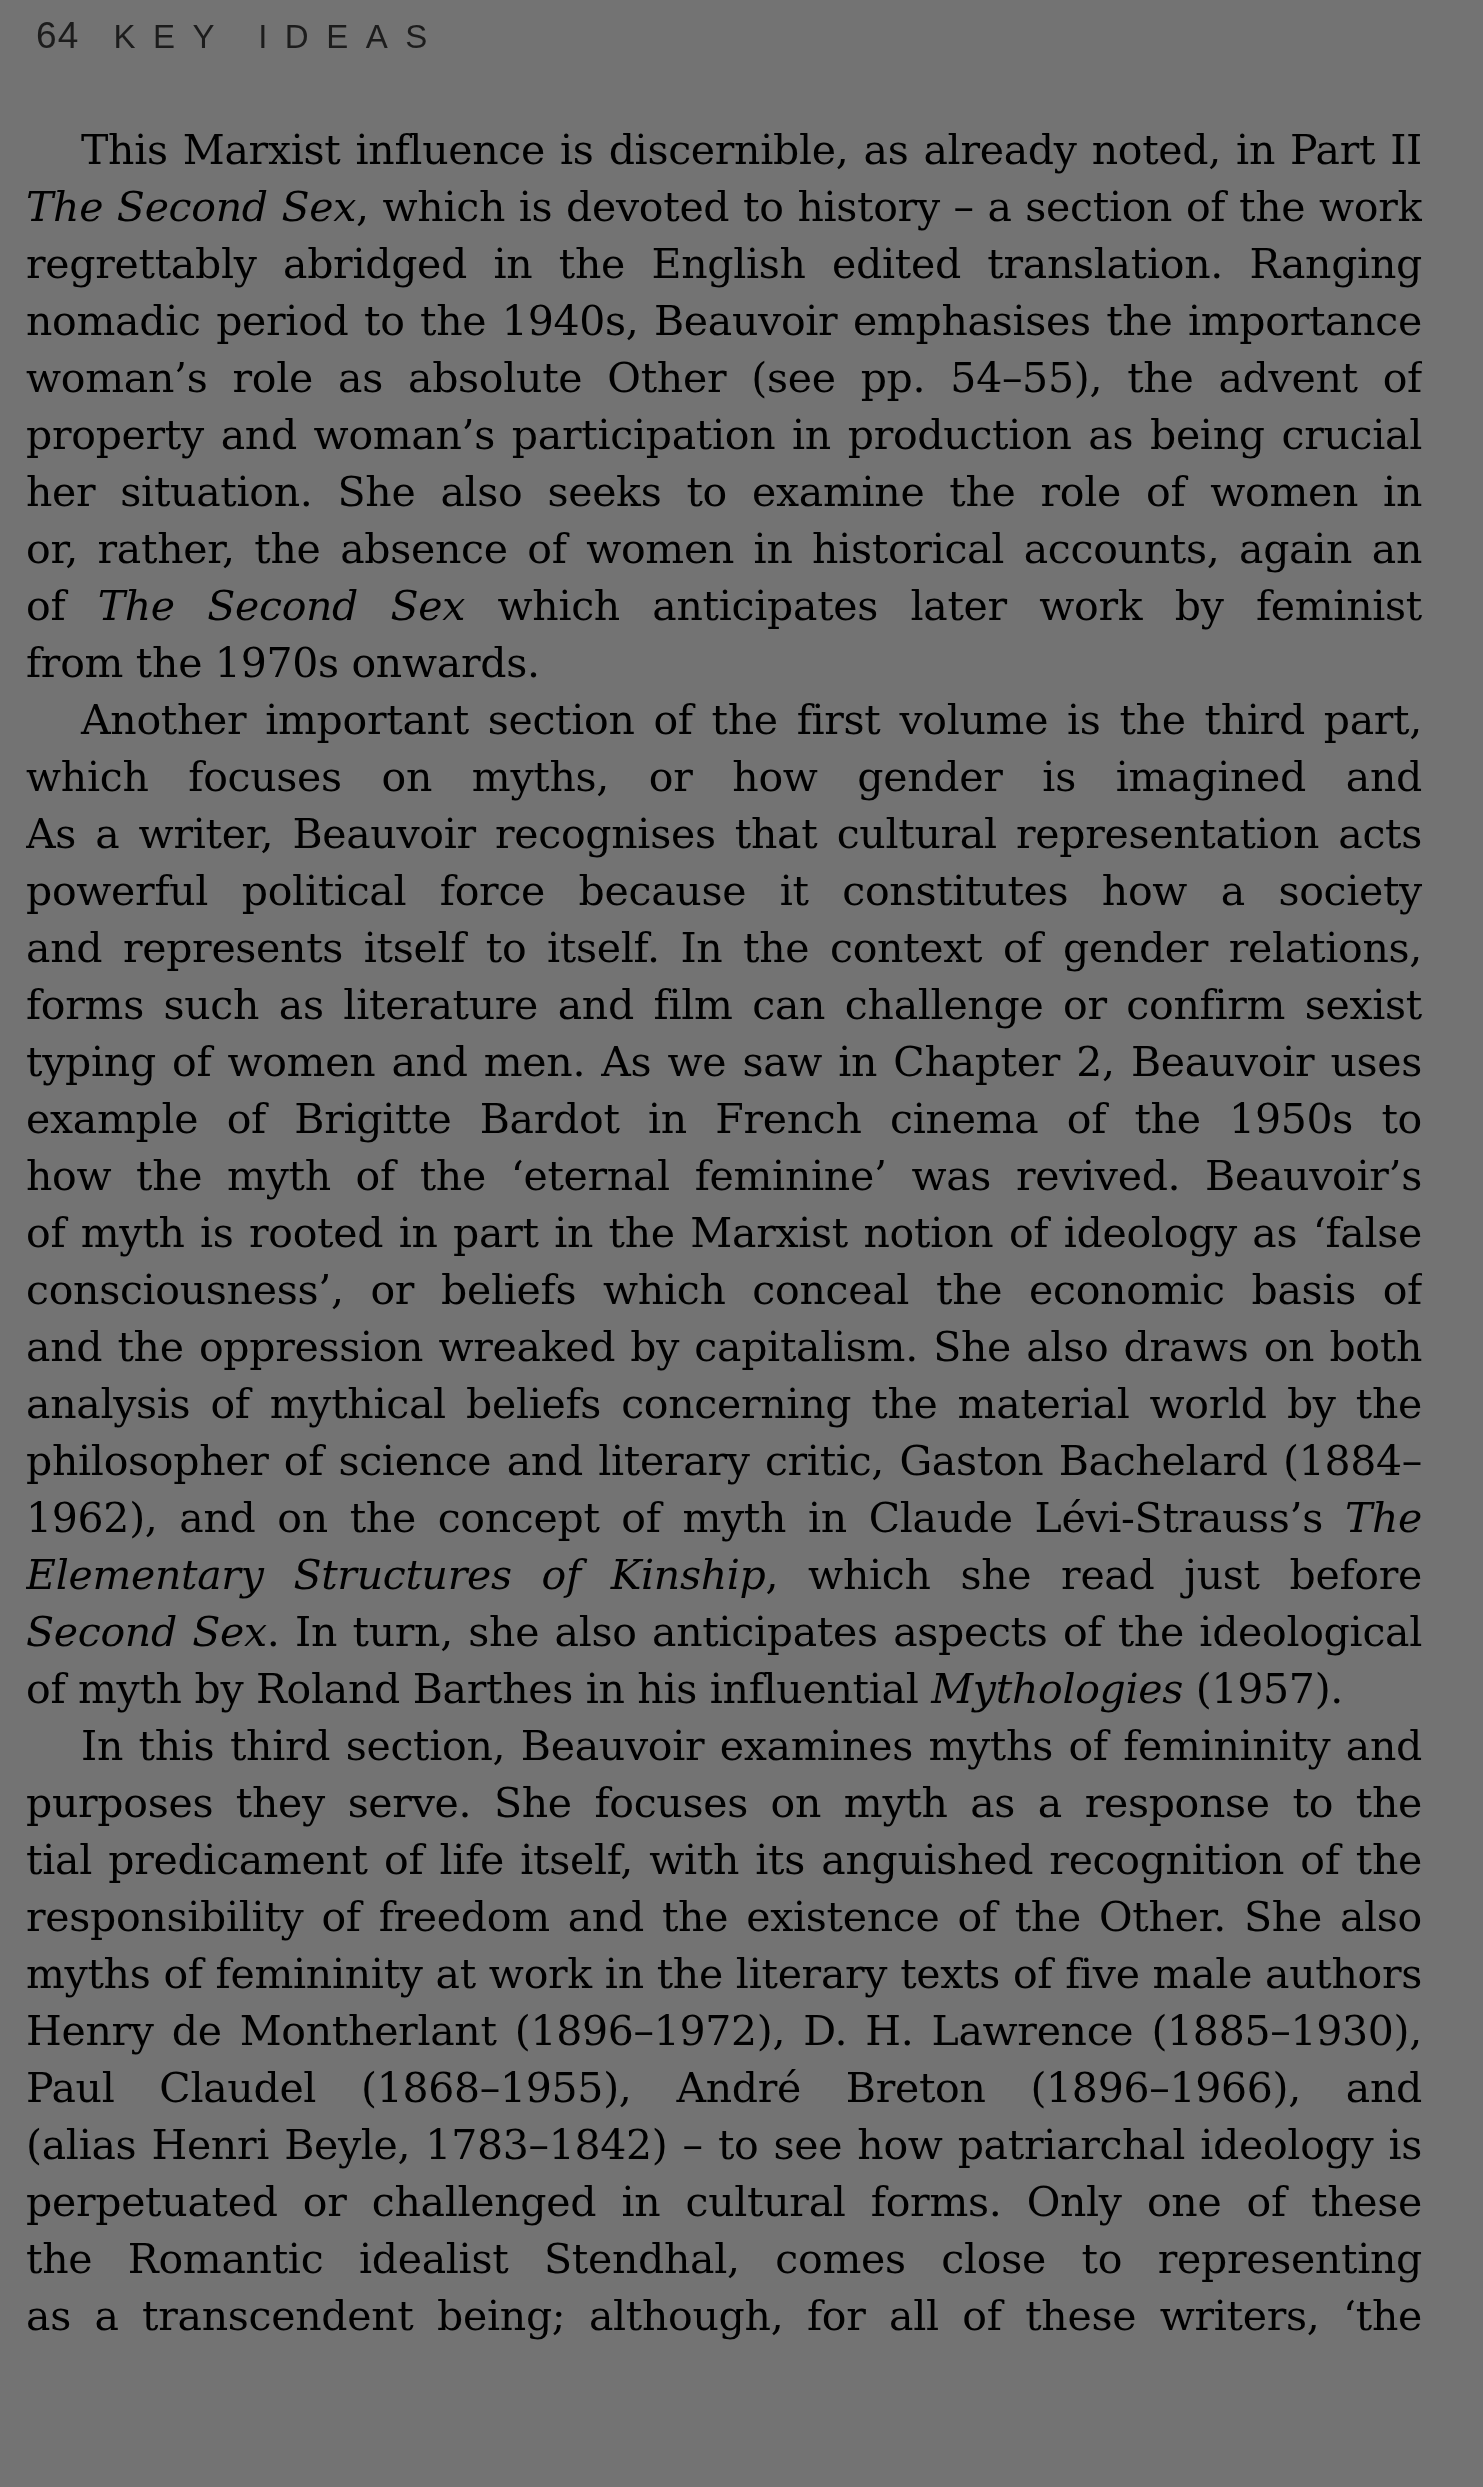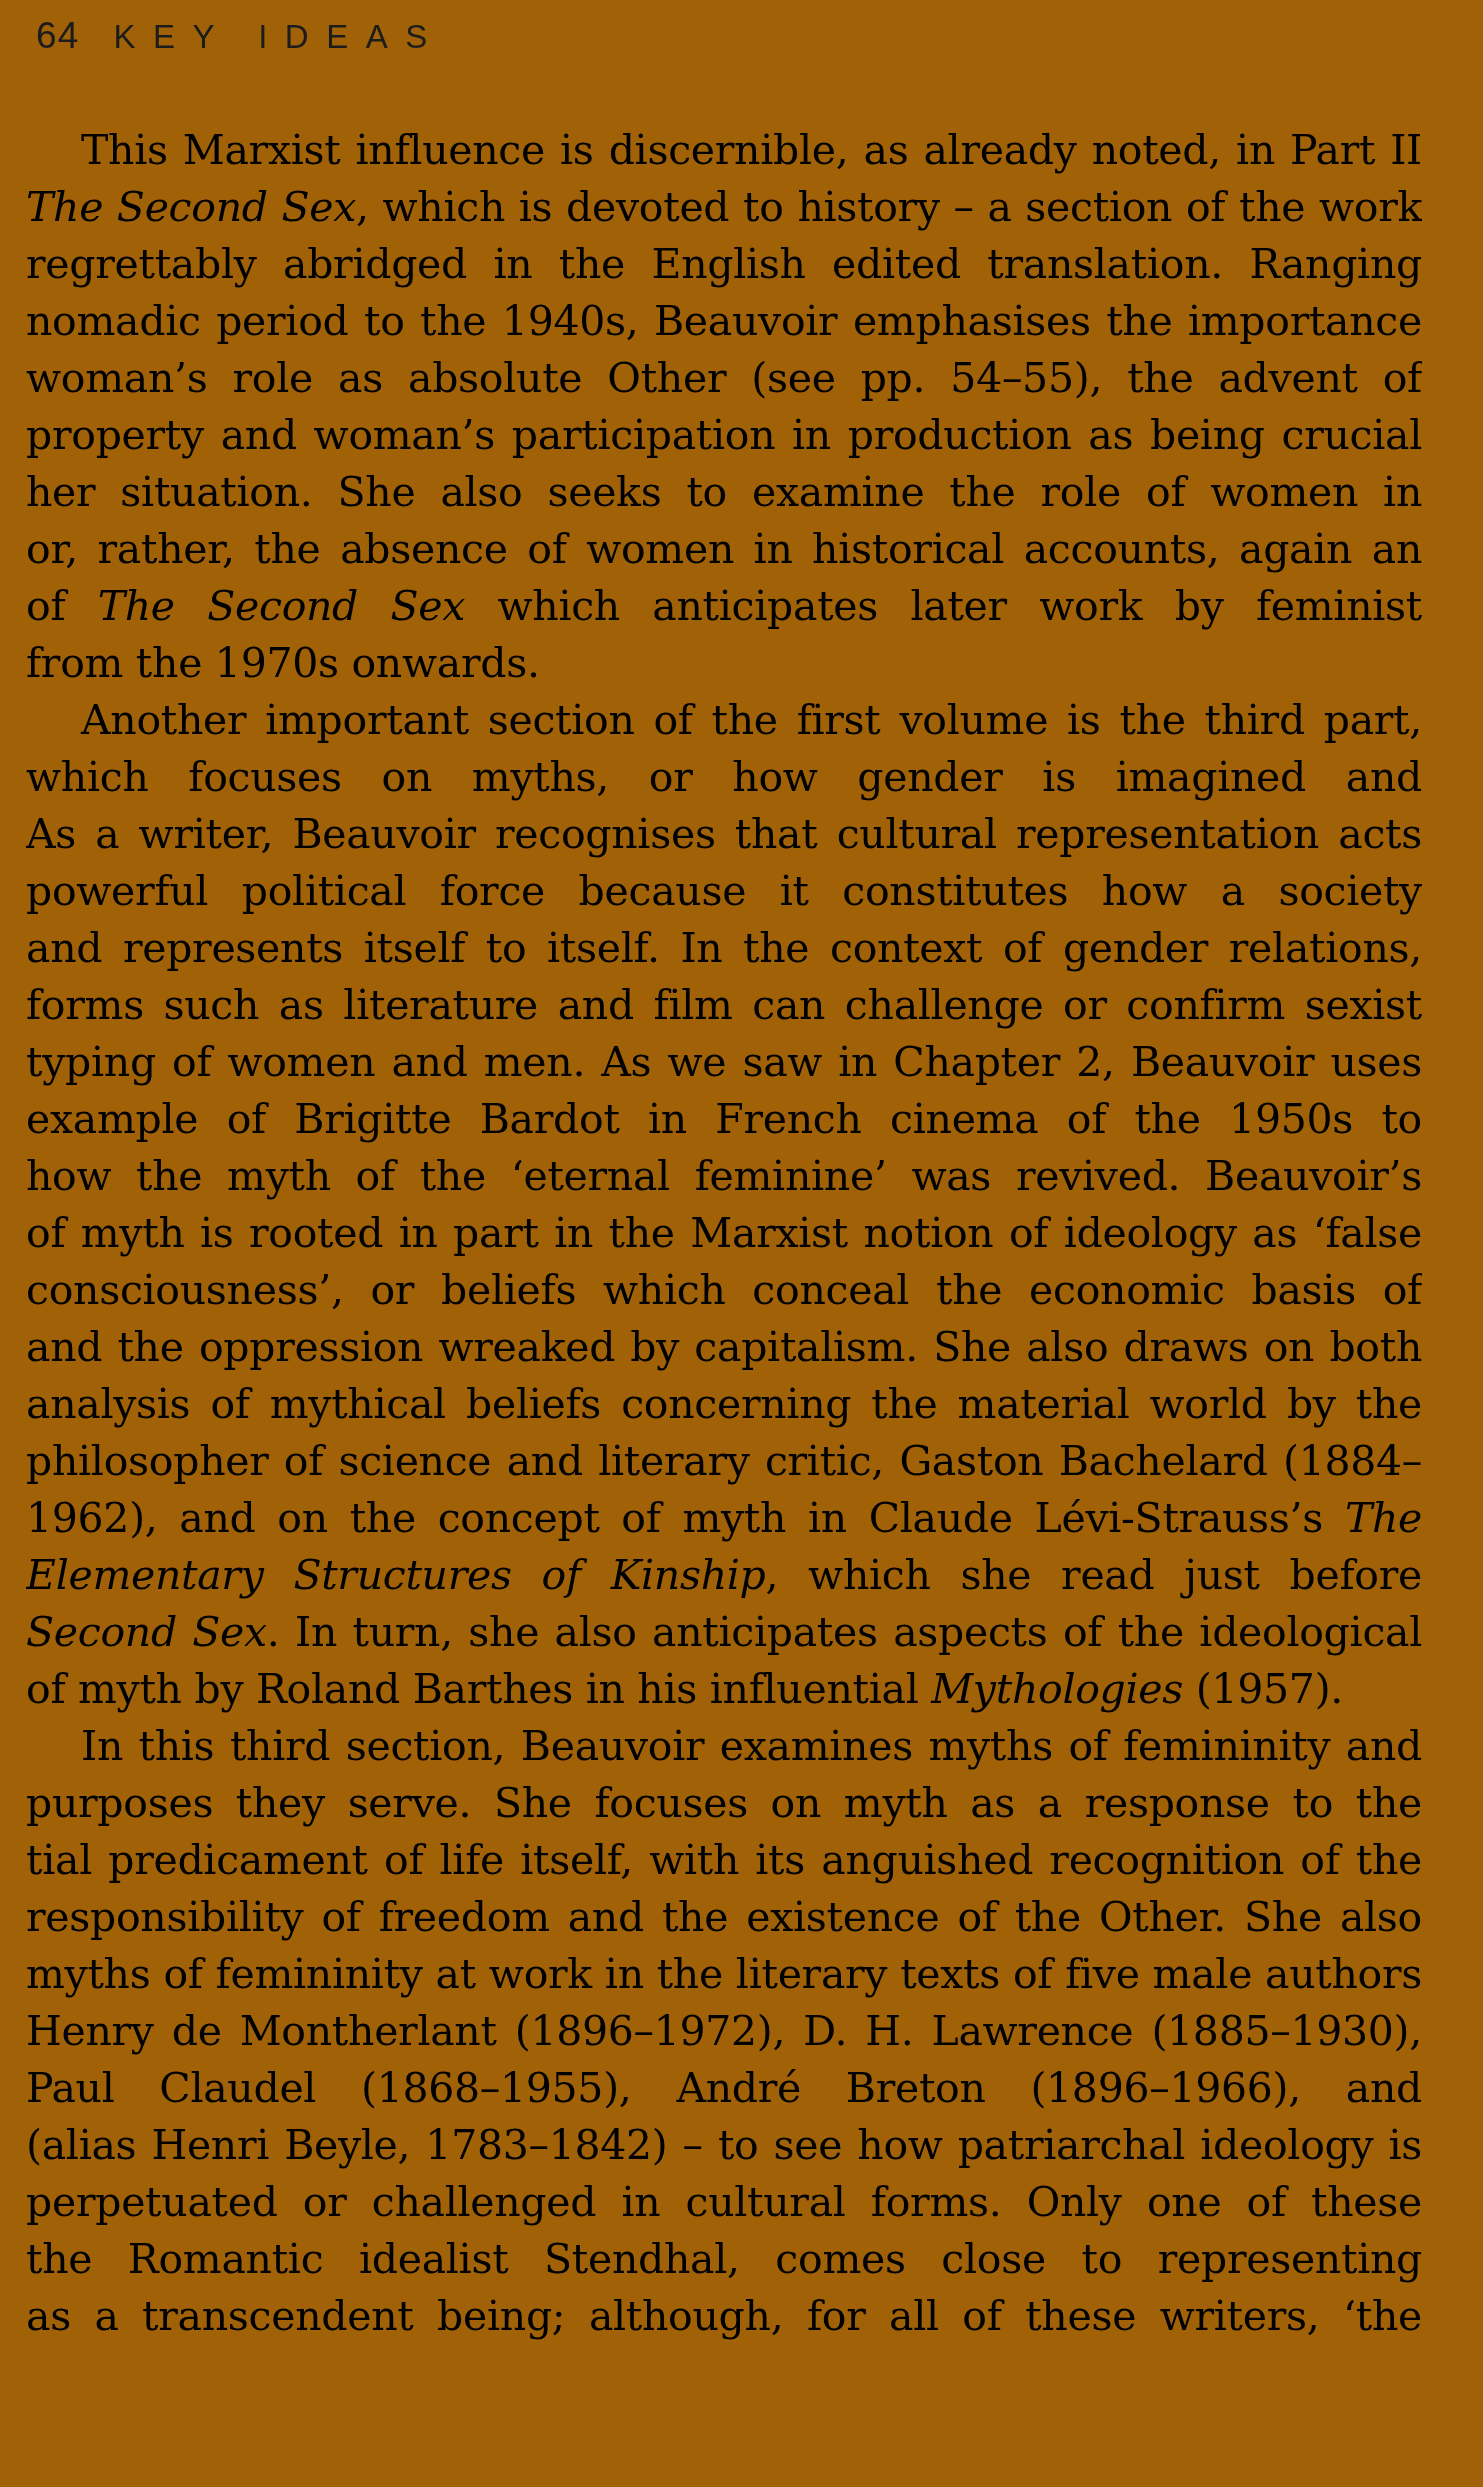--- a/index.html
+++ b/index.html
@@ -1,20 +1,20 @@
 <!DOCTYPE html>
 <html style="font-size:9.3px"><head>
 <meta charset="utf-8">
 <style>
   html, body { margin: 0; padding: 0; background: #ffffff; }
   .page {
     position: relative;
     width: 1484px;
     height: 2487px;
-    background: #a16207;
+    background: #737373;
     color: #000000;
     overflow: hidden;
   }
   .header {
     position: absolute;
     top: 15px;
     left: 36px;
     display: flex;
     align-items: baseline;
     font-family: "Liberation Sans", sans-serif;

